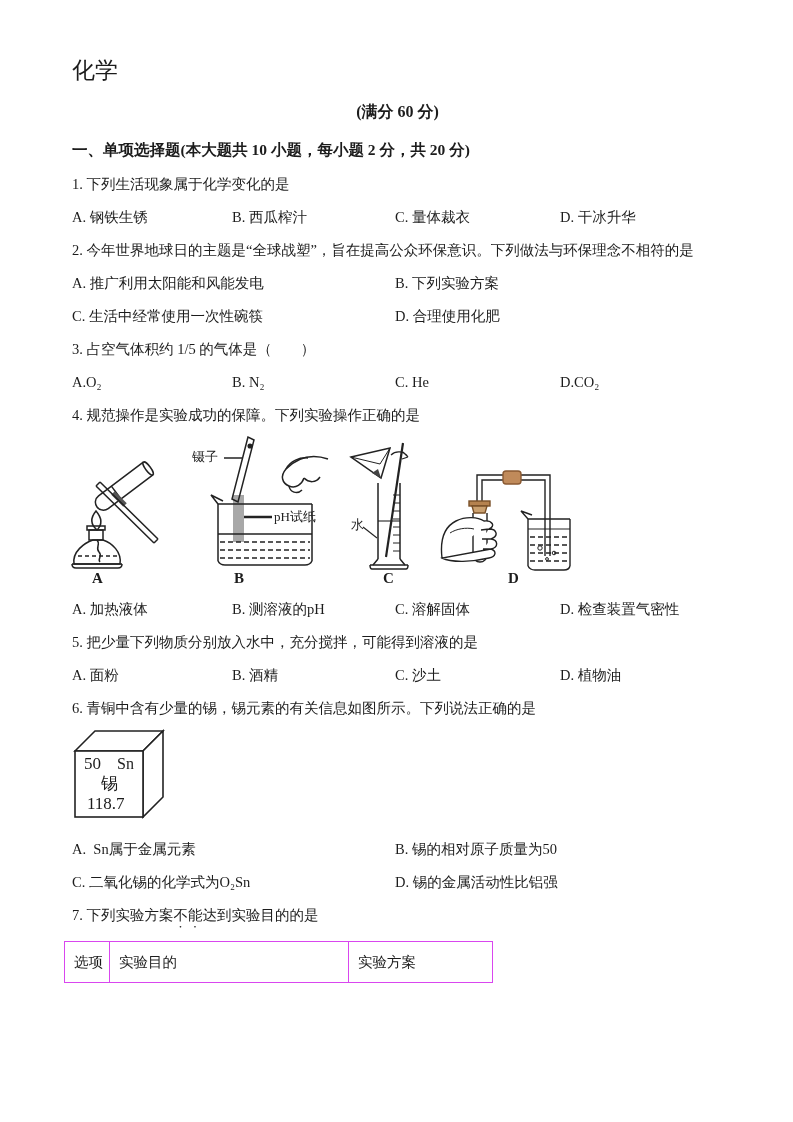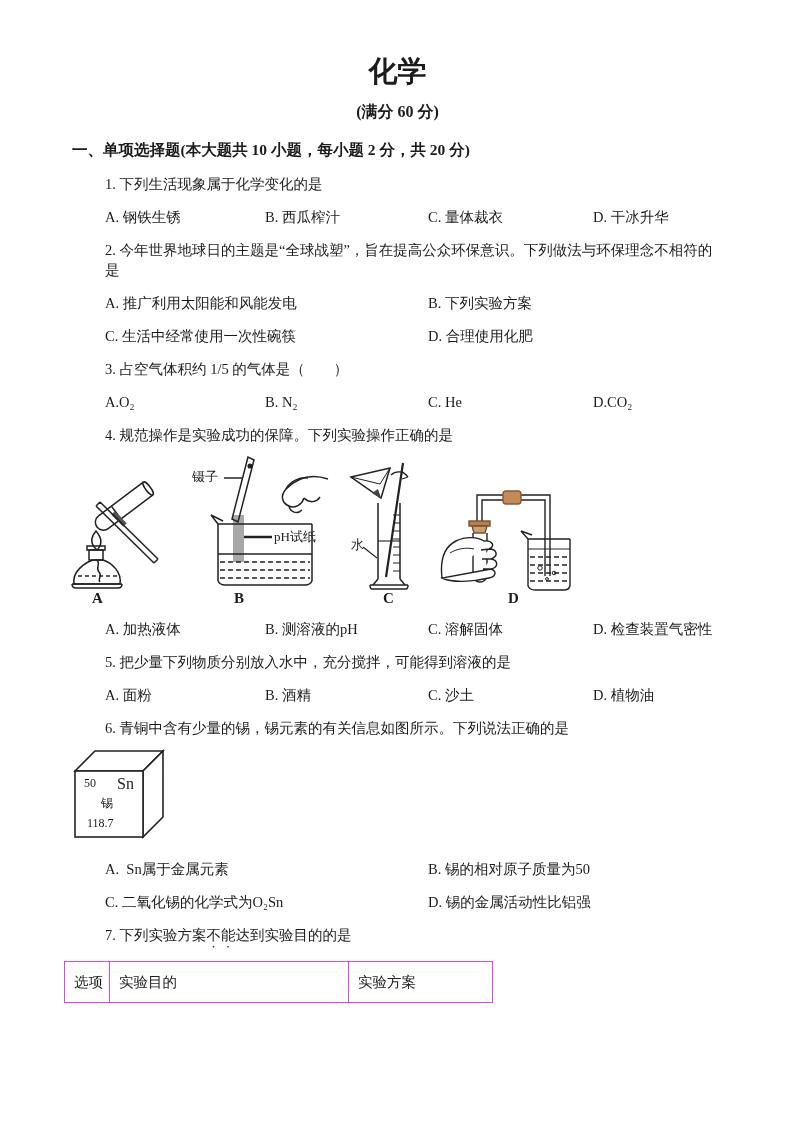--- a/index.html
+++ b/index.html
@@ -2,42 +2,42 @@
 <html><head>
 <meta charset="utf-8">
 <style>
   html,body{margin:0;padding:0;}
   body{
     width:793px;height:1122px;background:#ffffff;overflow:hidden;
     font-family:"Liberation Serif","DejaVu Serif",serif;color:#1c1c1c;
   }
   .content{padding:56px 70px 0 72px;position:relative;}
   .b{font-weight:bold;}
-  .title{font-size:29px;line-height:30px;font-weight:bold;text-align:center;}
+  .title{font-size:23px;line-height:30px;font-weight:normal;}
   .subtitle{font-size:16px;line-height:22px;font-weight:bold;text-align:center;margin-top:15px;}
   .atomic{margin-top:17px;font-size:15px;line-height:24px;}
   .atomic .lat{font-size:16px;white-space:pre-wrap;}
   .heading{margin-top:16px;font-size:15.5px;line-height:22px;}
-  .line{margin-top:13px;font-size:14.5px;line-height:20px;white-space:pre-wrap;margin-left:33px;}
+  .line{margin-top:13px;font-size:14.5px;line-height:20px;white-space:pre-wrap;}
   .opts4{display:grid;grid-template-columns:160px 163px 165px 1fr;}
   .opts2{display:grid;grid-template-columns:323px 1fr;}
   .emph{text-emphasis:filled dot;-webkit-text-emphasis:filled dot;text-emphasis-position:under right;-webkit-text-emphasis-position:under;}
   
   .figures{margin-top:6px;height:155px;display:flex;align-items:flex-start;}
   .fig{position:relative;height:155px;}
   .figA{width:115px;margin-left:-12px;}
   .figB{width:140px;margin-left:15px;}
   .figC{width:95px;margin-left:15px;}
   .figD{width:162px;height:123px;margin-top:32px;}
   .fig svg{position:absolute;top:0;left:0;}
   .figletter{position:absolute;bottom:0;font-size:15px;font-weight:bold;line-height:15px;}
   .ann{position:absolute;font-size:13px;line-height:15px;color:#222;}
   
   .cube-wrap{position:relative;margin-top:8px;width:100px;height:100px;}
-  .cel{position:absolute;font-size:12px;line-height:17px;}
+  .cel{position:absolute;font-size:17px;line-height:17px;}
   
   table.q7{margin-top:10px;margin-left:-8px;border-collapse:collapse;table-layout:fixed;width:428px;}
   table.q7 td{border:1px solid #d946ef;height:40px;vertical-align:middle;padding:0 0 0 9px;font-size:14.5px;}
 </style>
 </head>
 <body>
 
 <div class="content">
 
   <div class="title">化学</div>

